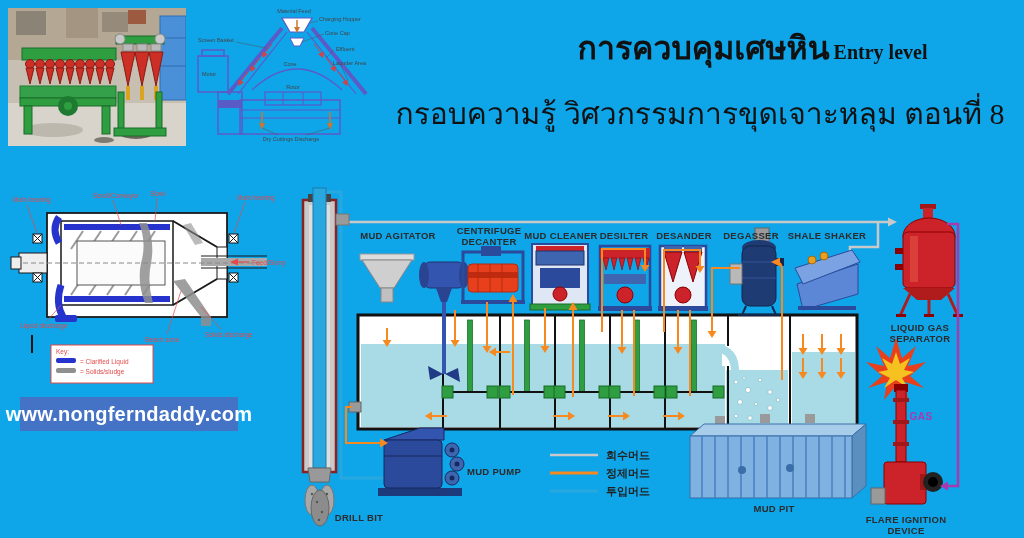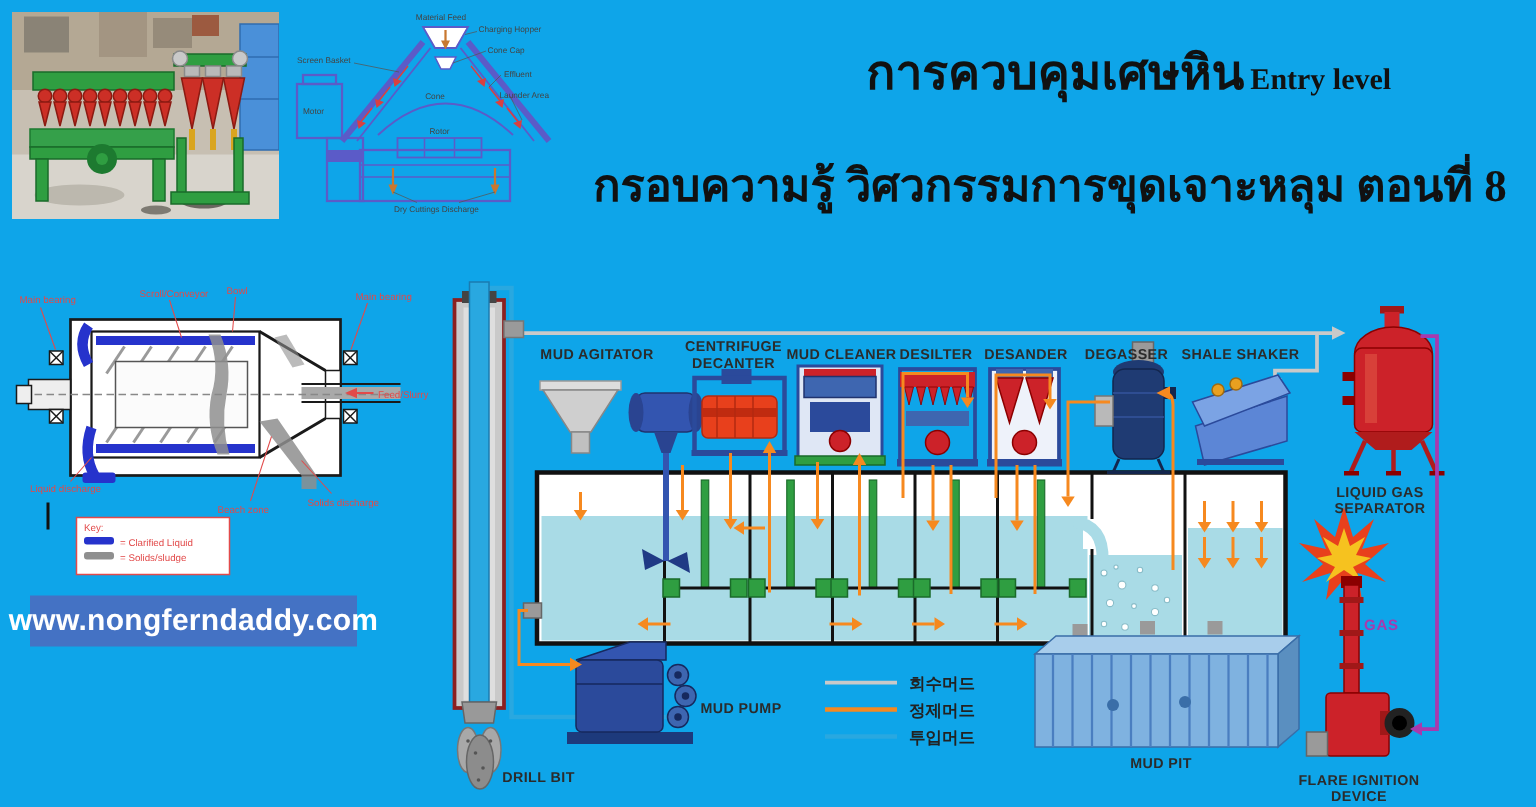--- a/index.html
+++ b/index.html
@@ -3,22 +3,22 @@
 <meta charset="utf-8">
 <style>
   html,body{margin:0;padding:0;background:#fff;}
   .stage{position:relative;width:1024px;height:538px;background:#0ea5e9;overflow:hidden;
          font-family:"Liberation Sans",sans-serif;}
   .abs{position:absolute;}
   .title1{left:500px;top:22px;width:505px;text-align:center;color:#111;
           font-family:"Liberation Serif","DejaVu Serif",serif;font-weight:700;}
   .title1 .thai{font-size:32px;}
   .title1 .en{font-size:20px;}
-  .title2{left:378px;top:100px;width:644px;text-align:center;color:#111;
-          font-family:"Liberation Serif","DejaVu Serif",serif;font-weight:700;font-size:30px;}
+  .title2{left:378px;top:90px;width:644px;text-align:center;color:#111;
+          font-family:"Liberation Serif","DejaVu Serif",serif;font-weight:400;font-size:30px;}
   .banner{left:20px;top:397px;width:218px;height:34px;background:#4472C4;color:#fff;
           display:flex;align-items:center;justify-content:center;
           font-size:20px;font-weight:700;letter-spacing:.2px;}
   
   text{font-family:"Liberation Sans",sans-serif;}
   .eq-lbl{font-size:9.5px;font-weight:700;fill:#2b2b2b;letter-spacing:.3px;text-anchor:middle;}
   .gas-lbl{font-size:10px;font-weight:700;fill:#A83AAD;letter-spacing:.5px;text-anchor:middle;}
   .leg-lbl{font-size:11px;font-weight:700;fill:#222;}
   .red-lbl{font-size:6.5px;fill:#e24a4a;}
   .tiny-lbl{font-size:5.5px;fill:#444;}

